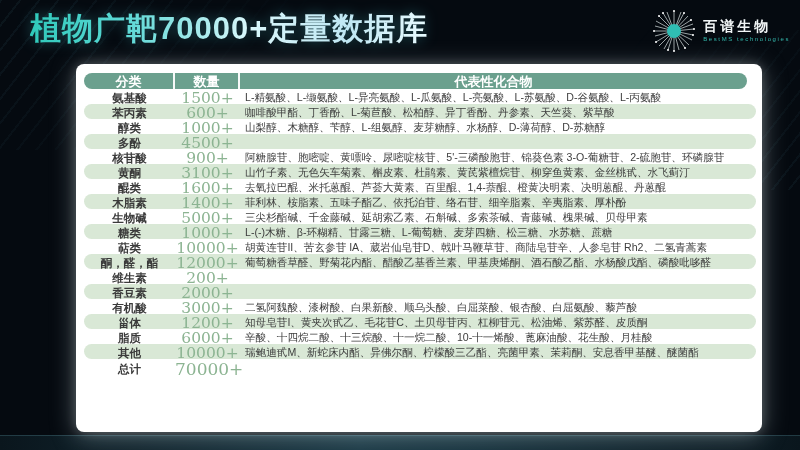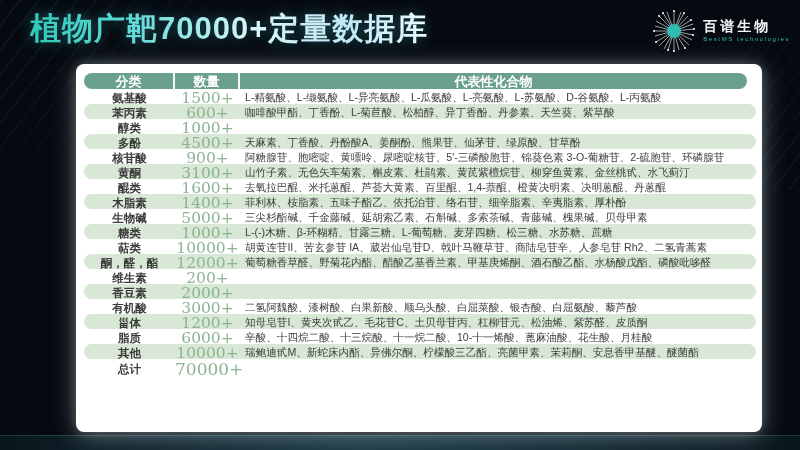--- a/index.html
+++ b/index.html
@@ -148,25 +148,25 @@
         <div class="c3">L-精氨酸、L-缬氨酸、L-异亮氨酸、L-瓜氨酸、L-亮氨酸、L-苏氨酸、D-谷氨酸、L-丙氨酸</div>
       </div>
       <div class="row alt">
         <div class="c1">苯丙素</div>
         <div class="c2">600+</div>
         <div class="c3">咖啡酸甲酯、丁香酚、L-菊苣酸、松柏醇、异丁香酚、丹参素、天竺葵、紫草酸</div>
       </div>
       <div class="row">
         <div class="c1">醇类</div>
         <div class="c2">1000+</div>
+        <div class="c3">山梨醇、木糖醇、苄醇、L-组氨醇、麦芽糖醇、水杨醇、D-薄荷醇、D-苏糖醇</div>
       </div>
       <div class="row alt">
         <div class="c1">多酚</div>
         <div class="c2">4500+</div>
-        <div class="c3">天麻素、丁香酸、丹酚酸A、姜酮酚、熊果苷、仙茅苷、绿原酸、甘草酚</div>
       </div>
       <div class="row">
         <div class="c1">核苷酸</div>
         <div class="c2">900+</div>
         <div class="c3">阿糖腺苷、胞嘧啶、黄嘌呤、尿嘧啶核苷、5'-三磷酸胞苷、锦葵色素 3-O-葡糖苷、2-硫胞苷、环磷腺苷</div>
       </div>
       <div class="row alt">
         <div class="c1">黄酮</div>
         <div class="c2">3100+</div>
         <div class="c3">山竹子素、无色矢车菊素、槲皮素、杜鹃素、黄芪紫檀烷苷、柳穿鱼黄素、金丝桃甙、水飞蓟汀</div>

